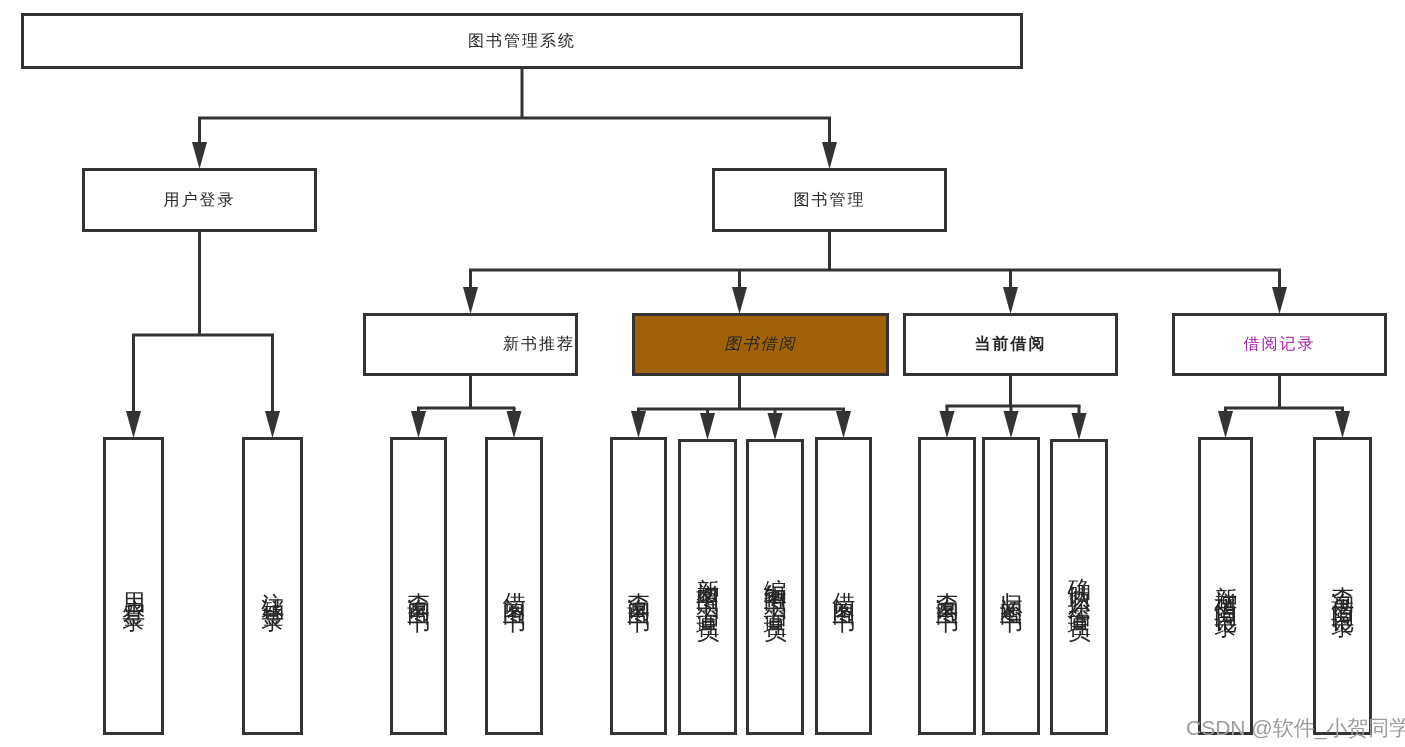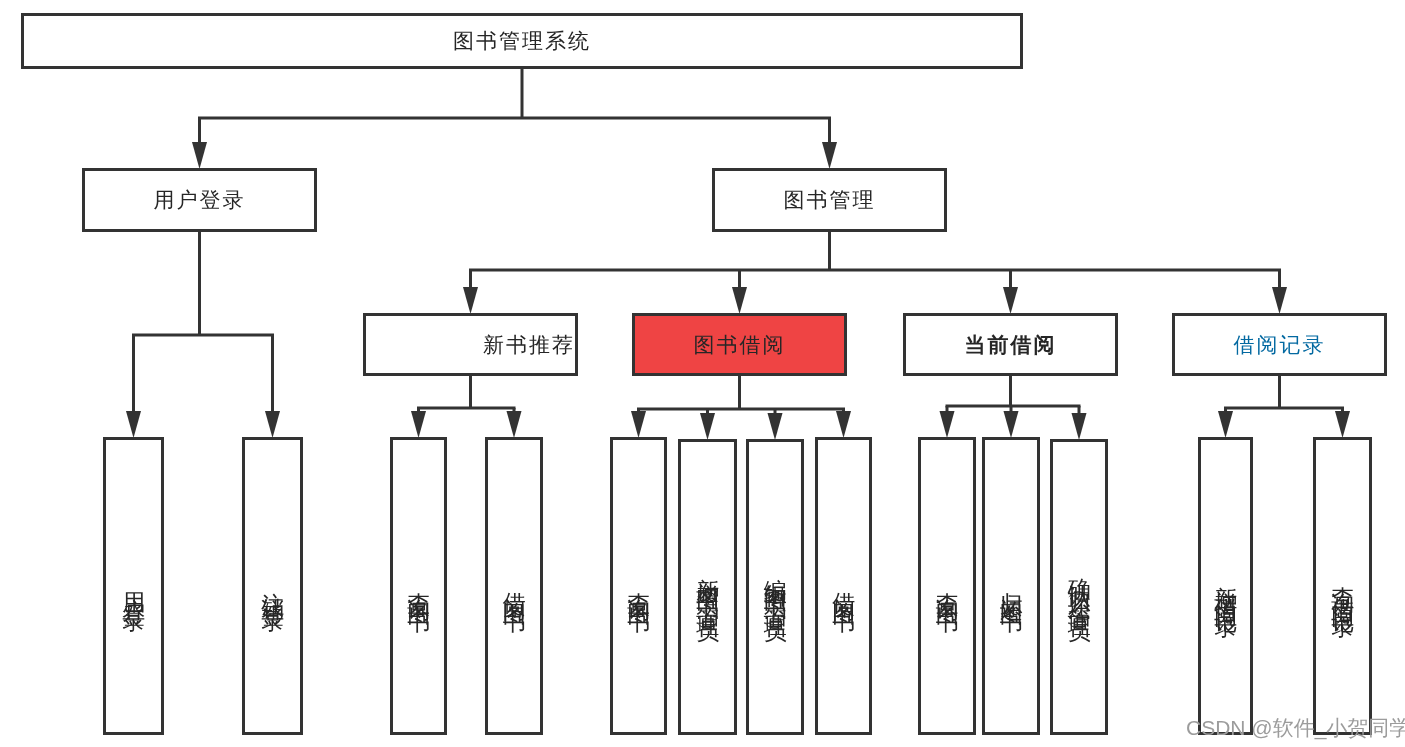--- a/index.html
+++ b/index.html
@@ -27,21 +27,21 @@
     position: absolute;
     background: #ffffff;
     border: 3px solid #333333;
     box-sizing: border-box;
     display: flex;
     align-items: center;
     justify-content: center;
     color: #262626;
   }
   .node.h .lbl {
-    font-size: 21px;
+    font-size: 16px;
     letter-spacing: 2px;
     white-space: nowrap;
   }
   .node.v .lbl {
     writing-mode: vertical-lr;
     text-orientation: upright;
     font-size: 23px;
     letter-spacing: 6px;
     line-height: 1.1;
     white-space: nowrap;
@@ -118,28 +118,28 @@
       </div>
       <div class="node h" style="left: 82px; top: 168px; width: 235px; height: 64px; border-color: rgb(51, 51, 51); background: rgb(255, 255, 255);">
         <span class="lbl" style="color: rgb(38, 38, 38);">用户登录</span>
       </div>
       <div class="node h" style="left: 712px; top: 168px; width: 235px; height: 64px; border-color: rgb(51, 51, 51); background: rgb(255, 255, 255);">
         <span class="lbl" style="color: rgb(38, 38, 38);">图书管理</span>
       </div>
       <div class="node h" style="left: 363px; top: 313px; width: 215px; height: 63px; border-color: rgb(51, 51, 51); background: rgb(255, 255, 255); justify-content: flex-end;">
         <span class="lbl" style="color: rgb(38, 38, 38);">新书推荐</span>
       </div>
-      <div class="node h" style="left: 632px; top: 313px; width: 215px; height: 63px; border-color: rgb(51, 51, 51); background: #ef4444;">
+      <div class="node h" style="left: 632px; top: 313px; width: 257px; height: 63px; border-color: rgb(51, 51, 51); background: #a16207; font-style: italic;">
         <span class="lbl" style="color: rgb(38, 38, 38);">图书借阅</span>
       </div>
       <div class="node h" style="left: 903px; top: 313px; width: 215px; height: 63px; border-color: rgb(51, 51, 51); background: rgb(255, 255, 255); font-weight: bold;">
         <span class="lbl" style="color: rgb(38, 38, 38);">当前借阅</span>
       </div>
       <div class="node h" style="left: 1172px; top: 313px; width: 215px; height: 63px; border-color: rgb(51, 51, 51); background: rgb(255, 255, 255);">
-        <span class="lbl" style="color: #0369a1;">借阅记录</span>
+        <span class="lbl" style="color: #a21caf;">借阅记录</span>
       </div>
       <div class="node v" style="left: 103px; top: 437px; width: 61px; height: 298px; border-color: rgb(51, 51, 51); background: rgb(255, 255, 255);">
         <span class="lbl" style="color: rgb(38, 38, 38);">用户登录</span>
       </div>
       <div class="node v" style="left: 242px; top: 437px; width: 61px; height: 298px; border-color: rgb(51, 51, 51); background: rgb(255, 255, 255);">
         <span class="lbl" style="color: rgb(38, 38, 38);">注销登录</span>
       </div>
       <div class="node v" style="left: 390px; top: 437px; width: 57px; height: 298px; border-color: rgb(51, 51, 51); background: rgb(255, 255, 255);">
         <span class="lbl" style="color: rgb(38, 38, 38);">查询图书</span>
       </div>

